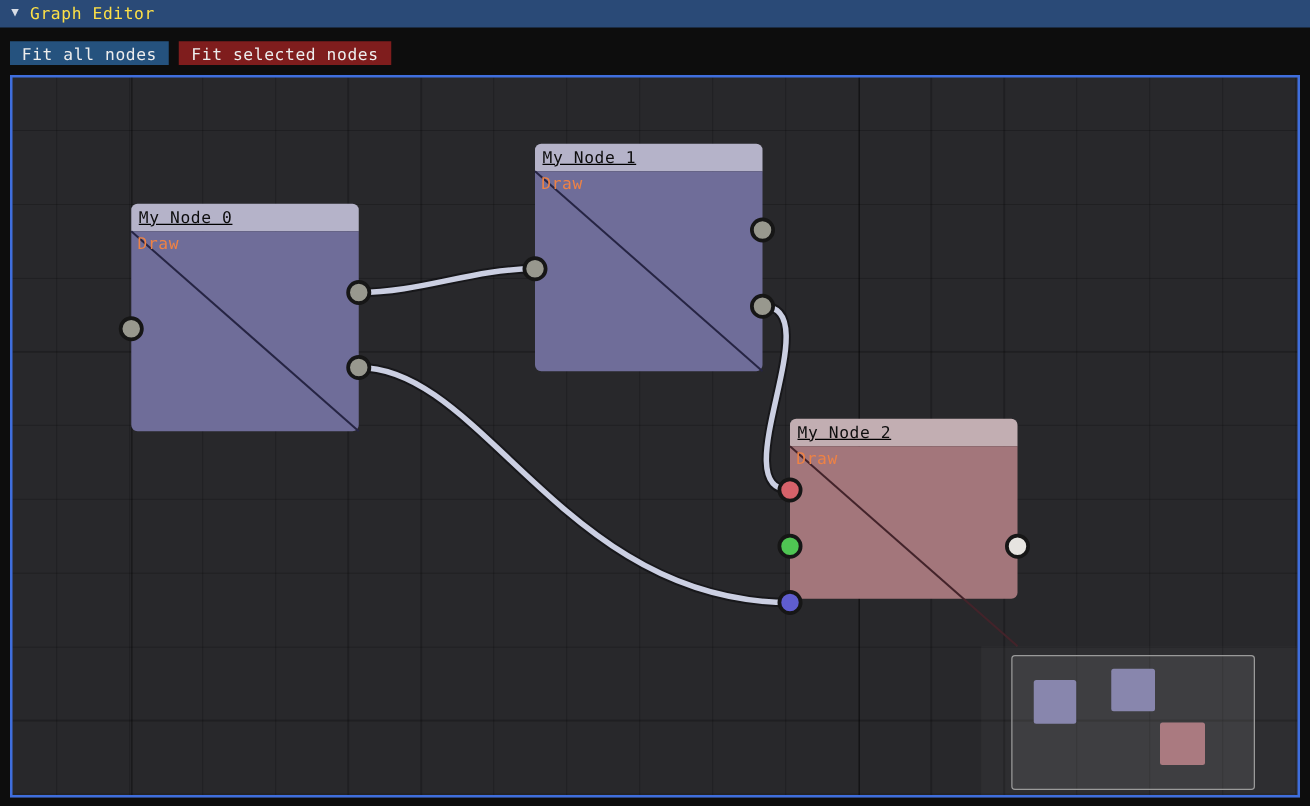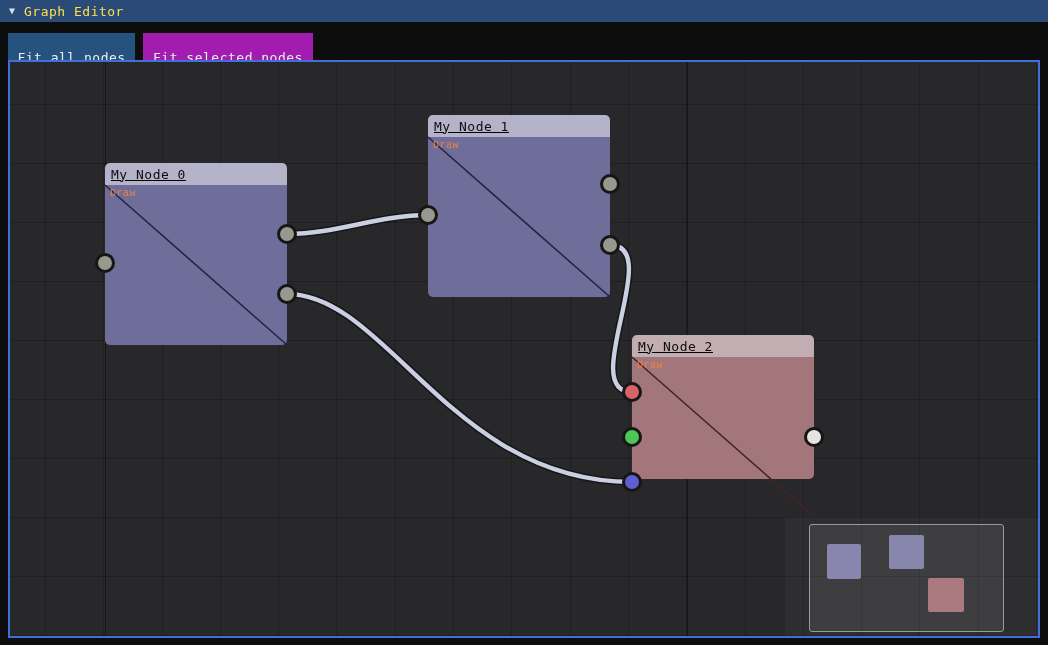--- a/index.html
+++ b/index.html
@@ -9,41 +9,41 @@
 
   
   .titlebar { position:absolute; left:0; top:0; width:1048px; height:22px;
     background:#2a4a77; display:flex; align-items:center; gap:9px; padding-left:9px; }
   .titlebar .arrow { color:#d8dde6; font-size:10px; line-height:22px; cursor:pointer; }
   .titlebar .title { color:#fde047; font-size:13px; letter-spacing:0.5px; }
 
   
   .toolbar { position:absolute; left:8px; top:33px; display:flex; gap:8px; }
   .toolbar button { height:19px; border:none; background:#25527e; color:#ededed;
-    font-family:inherit; font-size:13px; letter-spacing:0.5px; cursor:pointer; padding:17px 8px; }
+    font-family:inherit; font-size:13px; letter-spacing:0.5px; cursor:pointer; padding:4px 8px; }
   .toolbar button.b0 { width:127px; }
   .toolbar button.b1 { width:170px; }
 
   
   .canvas { position:absolute; left:8px; top:60px; width:1032px; height:578px;
     border:2px solid #3f6edd; overflow:hidden; }
   .major-vline { position:absolute; top:0; bottom:0; width:1px; background:rgba(0,0,0,0.45); z-index:1; }
 
   svg.links { position:absolute; left:0; top:0; width:1028px; height:574px; z-index:2; }
   svg.links path { fill:none; stroke-linecap:round; }
   svg.links path.wire-outline { stroke-width:7.5px; }
   svg.links path.wire { stroke-width:4.4px; }
 
   
   .node { position:absolute; z-index:4; border-radius:5px; }
   .node-header { position:absolute; left:0; top:0; right:0; height:22px;
     border-radius:5px 5px 0 0; display:flex; align-items:center; padding:0 6px;text-decoration:underline; }
   .node-title { color:#0d0d0d; font-size:13px; letter-spacing:0.5px; }
   .node-body { position:absolute; left:0; top:22px; right:0; bottom:0; border-radius:0 0 5px 5px; }
-  .node-label { position:absolute; left:5px; top:3px; font-size:10px; letter-spacing:0.5px;font-family:Liberation Mono, monospace; }
+  .node-label { position:absolute; left:5px; top:3px; font-size:13px; letter-spacing:0.5px; }
   .node-diag { position:absolute; left:0; top:0; overflow:visible; }
   .node-diag line { stroke-width:1.6px; }
 
   
   .pin { position:absolute; width:20px; height:20px; border-radius:50%;
     border:3px solid #161616; z-index:6; cursor:crosshair; }
 
   
   .minimap-backing { position:absolute; background:rgba(255,255,255,0.03); z-index:7; }
   .minimap { position:absolute; border:1px solid #9a9a9a; border-radius:3px; z-index:8; cursor:pointer; }
@@ -54,21 +54,21 @@
 
 <div id="app">
 
   <div class="titlebar" style="background: rgb(42, 74, 119);">
     <span class="arrow">▼</span>
     <span class="title">Graph Editor</span>
   </div>
 
   <div class="toolbar">
     <button class="b0" style="background: rgb(37, 82, 126);">Fit all nodes</button>
-    <button class="b1" style="background: #a21caf;">Fit selected nodes</button>
+    <button class="b1" style="background: #7f1d1d;">Fit selected nodes</button>
   </div>
 
   <div class="canvas" style="background-color: rgb(40, 40, 43); background-image: repeating-linear-gradient(to right, rgba(0, 0, 0, 0.22) 0px, rgba(0, 0, 0, 0.22) 1px, transparent 1px, transparent 58.3px), repeating-linear-gradient(rgba(0, 0, 0, 0.22) 0px, rgba(0, 0, 0, 0.22) 1px, transparent 1px, transparent 59px); background-position: 35px 0px, 0px 42px; border-color: rgb(63, 110, 221);">
       <div class="major-vline" style="left: 95px;"></div>
       <div class="major-vline" style="left: 677px;"></div>
       <svg class="links">
         <path d="M277,172 C327,172 368,153 418,153" class="wire-outline" style="stroke: rgba(10, 10, 12, 0.55);"></path>
         <path d="M277,172 C327,172 368,153 418,153" class="wire" style="stroke: rgb(203, 207, 226);"></path>
         <path d="M277,232 C377,232 442,420 622,420" class="wire-outline" style="stroke: rgba(10, 10, 12, 0.55);"></path>
         <path d="M277,232 C377,232 442,420 622,420" class="wire" style="stroke: rgb(203, 207, 226);"></path>

